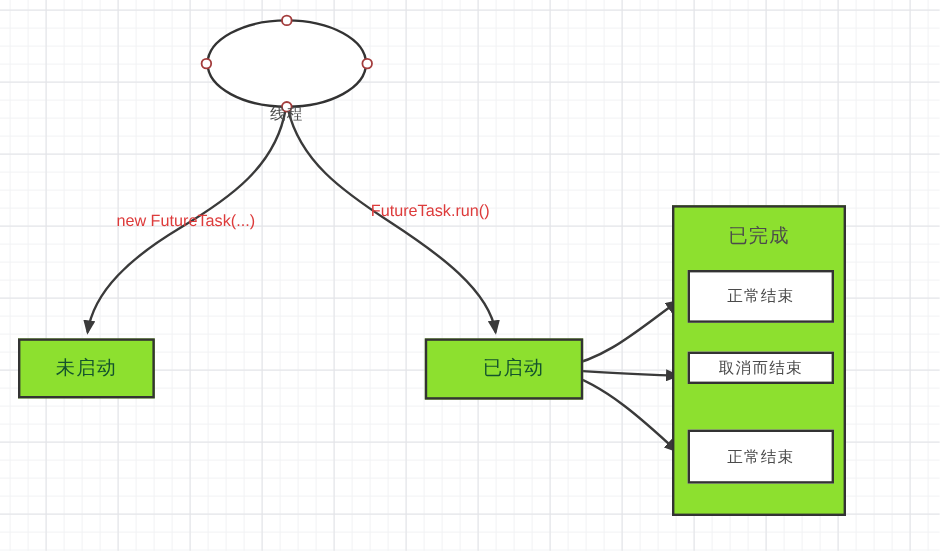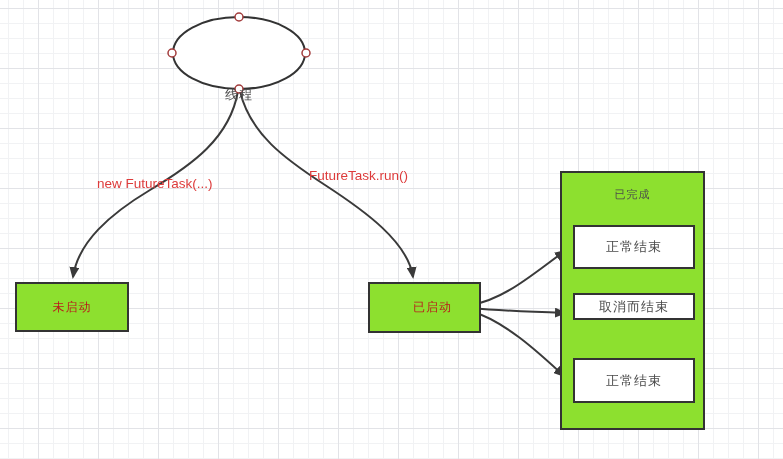--- a/index.html
+++ b/index.html
@@ -40,38 +40,38 @@
     font-size:13.5px;
     white-space:nowrap;
   }
   .edge-label.left{left:97px;top:176px;}
   .edge-label.right{left:277px;top:168px;margin-left:32px;}
   .state-box{
     position:absolute;
     box-sizing:border-box;
     background:#8de02f;
     border:2px solid #333333;
-    color:#b91c1c;
-    font-size:12px;
+    color:#14532d;
+    font-size:16px;
     letter-spacing:1px;
     display:flex;align-items:center;justify-content:center;
   }
   .box-not-started{left:15px;top:282px;width:114px;height:50px;}
-  .box-started{left:368px;top:282px;width:113px;height:51px;padding-left:16px;}
+  .box-started{left:354px;top:282px;width:132px;height:51px;padding-left:16px;}
   .box-completed{
     position:absolute;left:560px;top:171px;width:145px;height:259px;
     box-sizing:border-box;
     background:#8de02f;
     border:2px solid #333333;
   }
   .completed-title{
     margin-top:14px;
     text-align:center;
     color:#4b4b4b;
-    font-size:11px;
+    font-size:16px;
     letter-spacing:1px;
   }
   .sub-box{
     position:absolute;
     box-sizing:border-box;
     left:11px;width:122px;height:44px;
     background:#ffffff;
     border:2px solid #333333;
     color:#4b4b4b;
     font-size:13px;

